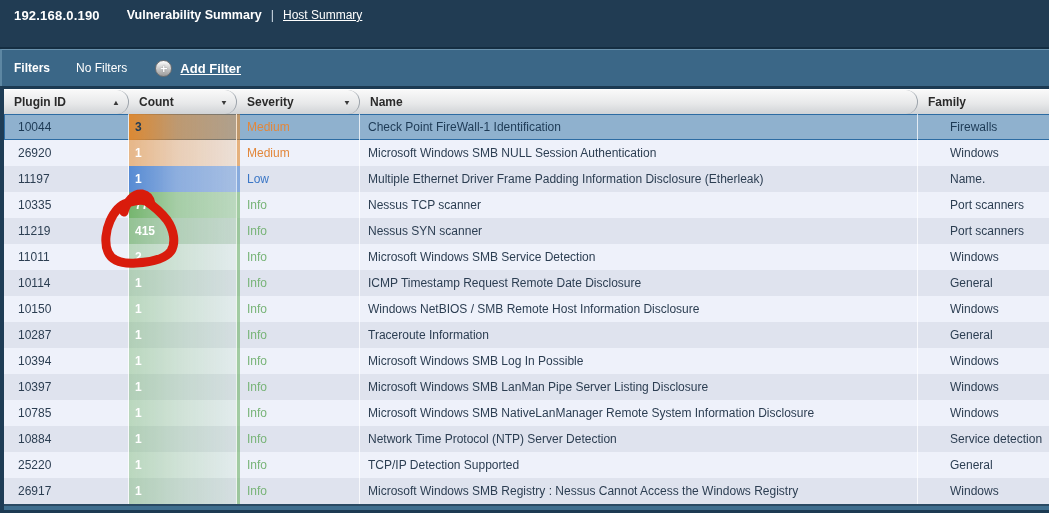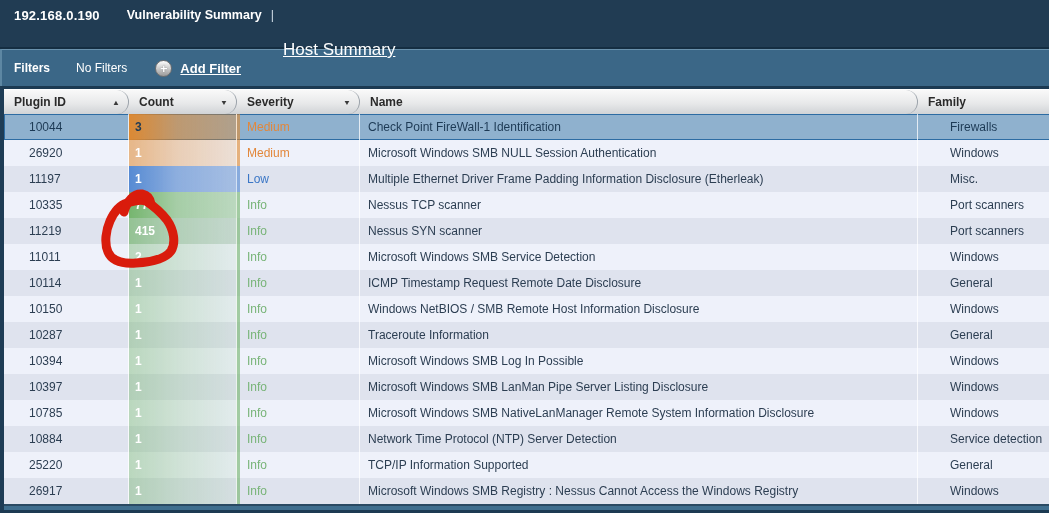--- a/index.html
+++ b/index.html
@@ -9,21 +9,21 @@
   
   .titlebar{
     height:49px; background:linear-gradient(#264souffle 0%, #203b52 100%);
     background:#213c53;
     border-bottom:2px solid #152e42;
     display:flex; align-items:flex-start; padding:8px 0 16px 14px; color:#fff;
   }
   .titlebar .host{ font-weight:bold; font-size:13px; letter-spacing:.2px; }
   .titlebar .view{ font-weight:bold; font-size:12.5px; margin-left:27px; }
   .titlebar .sep{ font-size:12.5px; margin:0 9px; color:#cfdbe4; }
-  .titlebar .link{ font-size:17px; color:#fff; text-decoration:underline; cursor:pointer;margin-top:32px; }
+  .titlebar .link{ font-size:12px; color:#fff; text-decoration:underline; cursor:pointer; }
 
   
   .toolbar{
     height:37px; background:#3b6787;
     border-top:1px solid #6a92ad; border-left:2px solid #5d87a3;
     display:flex; align-items:center; color:#fff; padding-left:12px;
   }
   .toolbar .flabel{ font-weight:bold; font-size:12px; }
   .toolbar .fstatus{ font-size:12px; margin-left:26px; }
   .plus-badge{
@@ -61,21 +61,21 @@
   .row{ display:flex; height:26px; cursor:pointer; }
   .row.light{ background:#eef1fa; }
   .row.dark{ background:#dfe3ee; }
   .row.selected{
     background:#8fb1ce;
     box-shadow: inset 0 1px 0 #2d6ca3, inset 0 -1px 0 #2d6ca3, inset 1px 0 0 #2d6ca3;
   }
   .cell{ font-size:12px; line-height:26px; color:#2c3e52;
     border-right:1px solid rgba(255,255,255,.75);
     white-space:nowrap; overflow:hidden; }
-  .cell.plugin{ padding-left:25px; }
+  .cell.plugin{ padding-left:14px; }
   .cell.count{ padding-left:6px; color:#fff; font-weight:bold; }
   .cell.sev{ padding-left:10px; }
   .cell.name{ padding-left:8px; }
   .cell.family{ padding-left:8px; border-right:none;margin-left:24px; }
   .row.selected .cell{ color:#1d3a55; }
 
   .bottomstrip{ height:6px; background:#3f6e8e; border-top:2px solid #2a4a63; }
 
   
   .annotation-layer{ position:absolute; left:0; top:0; width:1049px; height:513px; pointer-events:none; }
@@ -133,21 +133,21 @@
         <div class="cell count c-count" style="background: linear-gradient(90deg, rgba(224, 135, 43, 0.55) 0%, rgba(224, 135, 43, 0.33) 45%, rgba(224, 135, 43, 0.173) 100%);">1</div>
         <div class="cell sev c-sev" style="color: rgb(226, 135, 59); box-shadow: rgba(224, 135, 43, 0.6) 3px 0px 0px inset;">Medium</div>
         <div class="cell name c-name">Microsoft Windows SMB NULL Session Authentication</div>
         <div class="cell family c-family">Windows</div>
       </div>
       <div class="row dark">
         <div class="cell plugin c-plugin">11197</div>
         <div class="cell count c-count" style="background: linear-gradient(90deg, rgba(79, 134, 210, 0.95) 0%, rgba(79, 134, 210, 0.57) 45%, rgba(79, 134, 210, 0.4) 100%);">1</div>
         <div class="cell sev c-sev" style="color: rgb(58, 118, 198); box-shadow: rgba(79, 134, 210, 0.6) 3px 0px 0px inset;">Low</div>
         <div class="cell name c-name">Multiple Ethernet Driver Frame Padding Information Disclosure (Etherleak)</div>
-        <div class="cell family c-family">Misc.</div>
+        <div class="cell family c-family">Name.</div>
       </div>
       <div class="row light">
         <div class="cell plugin c-plugin">10335</div>
         <div class="cell count c-count" style="background: linear-gradient(90deg, rgba(111, 178, 103, 0.95) 0%, rgba(111, 178, 103, 0.57) 45%, rgba(111, 178, 103, 0.4) 100%);">779</div>
         <div class="cell sev c-sev" style="color: rgb(120, 180, 120); box-shadow: rgba(111, 178, 103, 0.6) 3px 0px 0px inset;">Info</div>
         <div class="cell name c-name">Nessus TCP scanner</div>
         <div class="cell family c-family">Port scanners</div>
       </div>
       <div class="row dark">
         <div class="cell plugin c-plugin">11219</div>
@@ -209,21 +209,21 @@
         <div class="cell plugin c-plugin">10884</div>
         <div class="cell count c-count" style="background: linear-gradient(90deg, rgba(111, 178, 103, 0.41) 0%, rgba(111, 178, 103, 0.247) 45%, rgba(111, 178, 103, 0.094) 100%);">1</div>
         <div class="cell sev c-sev" style="color: rgb(120, 180, 120); box-shadow: rgba(111, 178, 103, 0.6) 3px 0px 0px inset;">Info</div>
         <div class="cell name c-name">Network Time Protocol (NTP) Server Detection</div>
         <div class="cell family c-family">Service detection</div>
       </div>
       <div class="row light">
         <div class="cell plugin c-plugin">25220</div>
         <div class="cell count c-count" style="background: linear-gradient(90deg, rgba(111, 178, 103, 0.41) 0%, rgba(111, 178, 103, 0.247) 45%, rgba(111, 178, 103, 0.094) 100%);">1</div>
         <div class="cell sev c-sev" style="color: rgb(120, 180, 120); box-shadow: rgba(111, 178, 103, 0.6) 3px 0px 0px inset;">Info</div>
-        <div class="cell name c-name">TCP/IP Information Supported</div>
+        <div class="cell name c-name">TCP/IP Detection Supported</div>
         <div class="cell family c-family">General</div>
       </div>
       <div class="row dark">
         <div class="cell plugin c-plugin">26917</div>
         <div class="cell count c-count" style="background: linear-gradient(90deg, rgba(111, 178, 103, 0.41) 0%, rgba(111, 178, 103, 0.247) 45%, rgba(111, 178, 103, 0.094) 100%);">1</div>
         <div class="cell sev c-sev" style="color: rgb(120, 180, 120); box-shadow: rgba(111, 178, 103, 0.6) 3px 0px 0px inset;">Info</div>
         <div class="cell name c-name">Microsoft Windows SMB Registry : Nessus Cannot Access the Windows Registry</div>
         <div class="cell family c-family">Windows</div>
       </div>
     </div>

